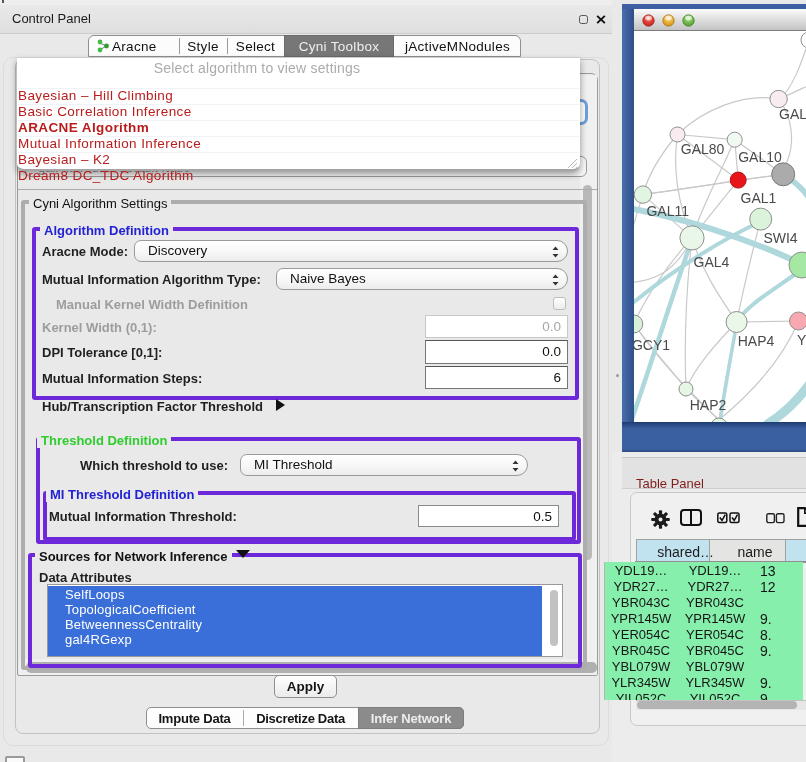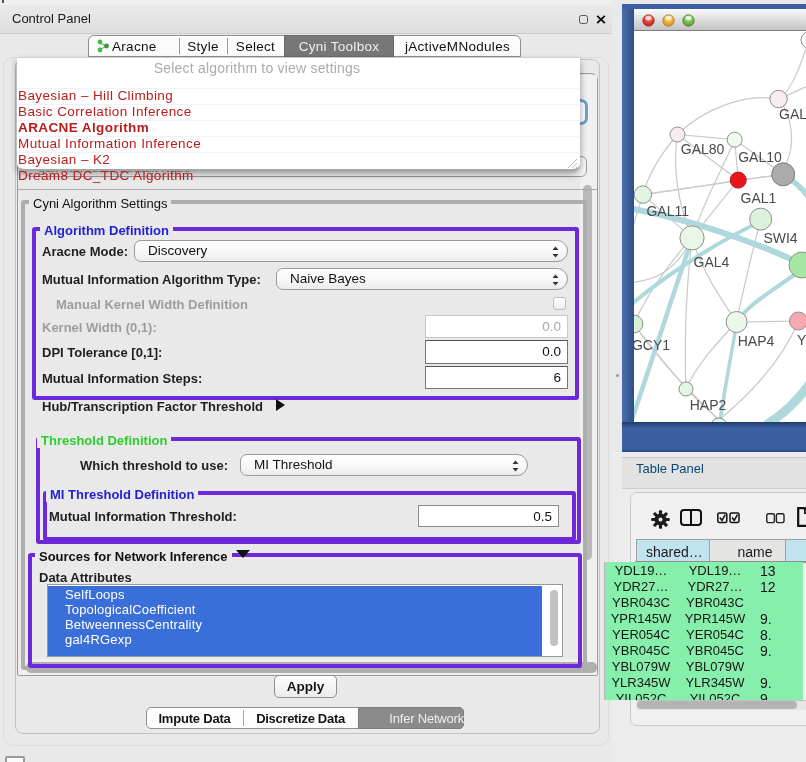--- a/index.html
+++ b/index.html
@@ -114,21 +114,21 @@
 <div class="abs" style="left:65px;top:587px;font-size:13px;letter-spacing:0.2px;color:#fff;line-height:15px">SelfLoops<br>TopologicalCoefficient<br>BetweennessCentrality<br>gal4RGexp</div>
 <div class="abs" style="left:550px;top:590px;width:8px;height:56px;background:#c2c2c2;border-radius:4px"></div>
 
 <div class="abs" style="left:274px;top:675px;width:63px;height:23px;background:linear-gradient(180deg,#ffffff,#ebebeb);border:1px solid #8f8f8f;border-radius:5px;box-sizing:border-box;text-align:center;font-size:13.5px;font-weight:bold;color:#161616;line-height:21px">Apply</div>
 
 <div class="abs" style="left:146px;top:707px;width:318px;height:22px;background:#fdfdfd;border:1px solid #8f8f8f;border-radius:5px;box-sizing:border-box"></div>
 <div class="abs" style="left:358px;top:707px;width:106px;height:22px;background:#8b8b8b;border:1px solid #7d7d7d;border-radius:0 5px 5px 0;box-sizing:border-box"></div>
 <div class="abs" style="left:243px;top:710px;width:1px;height:16px;background:#aaa"></div>
 <div class="abs" style="left:146px;top:711px;width:97px;text-align:center;font-size:13px;letter-spacing:-0.2px;font-weight:bold;color:#151515">Impute Data</div>
 <div class="abs" style="left:243px;top:711px;width:115px;text-align:center;font-size:13px;letter-spacing:-0.3px;font-weight:bold;color:#151515">Discretize Data</div>
-<div class="abs" style="left:358px;top:711px;width:106px;text-align:right;font-size:13px;letter-spacing:-0.2px;font-weight:normal;color:#ededed">Infer Network</div>
+<div class="abs" style="left:358px;top:711px;width:106px;text-align:center;font-size:13px;letter-spacing:-0.2px;font-weight:bold;color:#ededed">Infer Network</div>
 
 <div class="abs" style="left:5px;top:756px;width:20px;height:12px;border:2px solid #9a9a9a;border-radius:2px;background:#fafafa;box-sizing:border-box"></div>
 
 <div class="abs" style="left:615.5px;top:374px;width:3px;height:3px;background:#9a9a9a;border-radius:50%"></div>
 
 <div class="abs" style="left:17px;top:58px;width:563px;height:113px;background:#fff;border-radius:0 0 7px 7px;box-shadow:0 3px 7px rgba(0,0,0,0.4);border-bottom:2px solid #a5a5a5;box-sizing:border-box"></div>
 <div class="abs" style="left:18px;top:87.5px;width:561px;height:1px;background:#f0f2f5"></div>
 <div class="abs" style="left:18px;top:103.5px;width:561px;height:1px;background:#f0f2f5"></div>
 <div class="abs" style="left:18px;top:119.5px;width:561px;height:1px;background:#f0f2f5"></div>
 <div class="abs" style="left:18px;top:135.5px;width:561px;height:1px;background:#f0f2f5"></div>
@@ -242,21 +242,21 @@
     <text x="77.5" y="236" text-anchor="middle">GAL4</text>
     <text x="122" y="315" text-anchor="middle">HAP4</text>
     <text x="163" y="314">Y</text>
     <text x="17" y="318.5" text-anchor="middle">GCY1</text>
     <text x="74" y="378.5" text-anchor="middle">HAP2</text>
   </g>
 </svg>
 
 <div class="abs" style="left:612px;top:452px;width:194px;height:310px;background:#ececec"></div>
 <div class="abs" style="left:622px;top:457px;width:184px;height:32px;background:#e2e2e2;border-top:1px solid #c9c9c9;border-bottom:1px solid #cecece;box-sizing:border-box"></div>
-<div class="abs" style="left:636px;top:461px;font-size:13px;color:#0c4a6e">Table Panel</div>
+<div class="abs" style="left:636px;top:476px;font-size:13px;color:#7f1d1d">Table Panel</div>
 <div class="abs" style="left:630px;top:492px;width:190px;height:234px;background:#f0f0f0;border:1px solid #c9c9c9;border-radius:7px;box-sizing:border-box"></div>
 
 <svg class="abs" style="left:651px;top:510px" width="19" height="19" viewBox="0 0 19 19">
   <g fill="#1b1b1b">
    <circle cx="9.5" cy="9.5" r="6"></circle>
    <g>
     <rect x="7.9" y="0.2" width="3.2" height="4" rx="1"></rect>
     <rect x="7.9" y="14.8" width="3.2" height="4" rx="1"></rect>
     <rect x="0.2" y="7.9" width="4" height="3.2" rx="1"></rect>
     <rect x="14.8" y="7.9" width="4" height="3.2" rx="1"></rect>
@@ -282,21 +282,21 @@
 </svg>
 <svg class="abs" style="left:797px;top:507px" width="13" height="20" viewBox="0 0 13 20">
   <path d="M1.2 1.2 L8 1.2 L12.5 6 L12.5 18.8 L1.2 18.8 Z" fill="none" stroke="#111" stroke-width="2.2"></path>
   <path d="M7.8 1.2 L7.8 6.3 L13 6.3" fill="none" stroke="#111" stroke-width="1.6"></path>
 </svg>
 
 <div class="abs" style="left:635.5px;top:539px;width:73px;height:23px;background:#c1e2ef;border:1px solid #a0a0a0;border-right:none;box-sizing:border-box"></div>
 <div class="abs" style="left:708.5px;top:539px;width:77px;height:23px;background:#e4e4e3;border:1px solid #a0a0a0;box-sizing:border-box"></div>
 <div class="abs" style="left:785.5px;top:539px;width:22px;height:23px;background:#c1e2ef;border:1px solid #a0a0a0;border-left:none;box-sizing:border-box"></div>
 <div class="abs" style="left:635px;top:561px;width:171px;height:1.5px;background:#8f8f8f"></div>
-<div class="abs" style="left:646px;top:544px;width:68px;text-align:left;font-size:14px;color:#1c1c1c">shared…</div>
+<div class="abs" style="left:646px;top:544px;width:68px;text-align:right;font-size:14px;color:#1c1c1c">shared…</div>
 <div class="abs" style="left:717px;top:544px;width:76px;text-align:center;font-size:14px;color:#1c1c1c">name</div>
 
 <div class="abs" style="left:604px;top:562px;width:199px;height:138px;background:#86efac;border-left:1px solid #b5b5b5;box-sizing:border-box;overflow:hidden">
   <div style="position:absolute;left:0px;top:1px;width:72px;text-align:center;font-size:13px;color:#161616;line-height:16px">YDL19…<br>YDR27…<br>YBR043C<br>YPR145W<br>YER054C<br>YBR045C<br>YBL079W<br>YLR345W<br>YIL052C</div>
   <div style="position:absolute;left:73px;top:1px;width:74px;text-align:center;font-size:13px;color:#161616;line-height:16px">YDL19…<br>YDR27…<br>YBR043C<br>YPR145W<br>YER054C<br>YBR045C<br>YBL079W<br>YLR345W<br>YIL052C</div>
   <div style="position:absolute;left:155px;top:1px;font-size:14px;color:#161616;line-height:16px">13<br>12<br>&nbsp;<br>9.<br>8.<br>9.<br>&nbsp;<br>9.<br>9.</div>
 </div>
 
 <div class="abs" style="left:635.5px;top:700px;width:170.5px;height:9.5px;background:#e6e6e6;border-top:1px solid #c2c2c2;box-sizing:border-box"></div>
 <div class="abs" style="left:637px;top:700.5px;width:160px;height:8.5px;background:#b4b4b4;border-radius:4px"></div>

